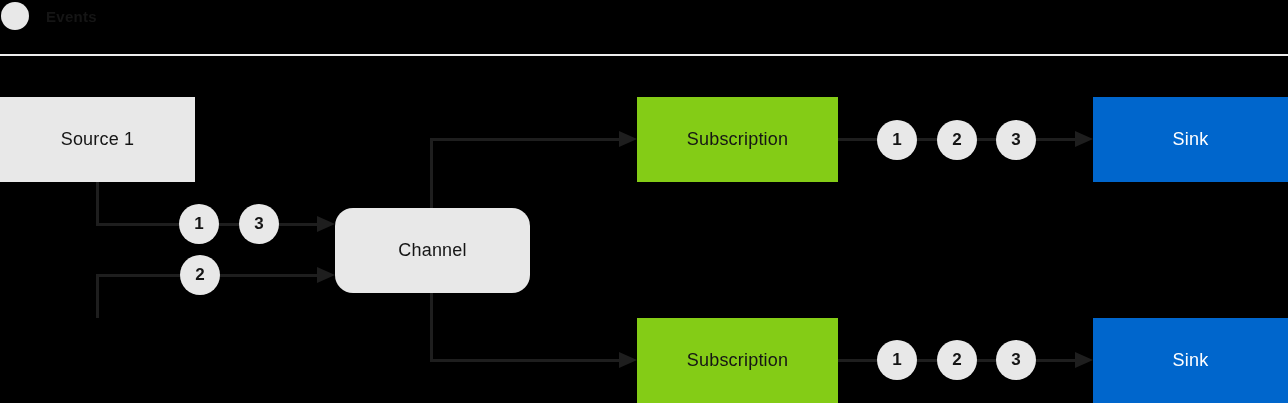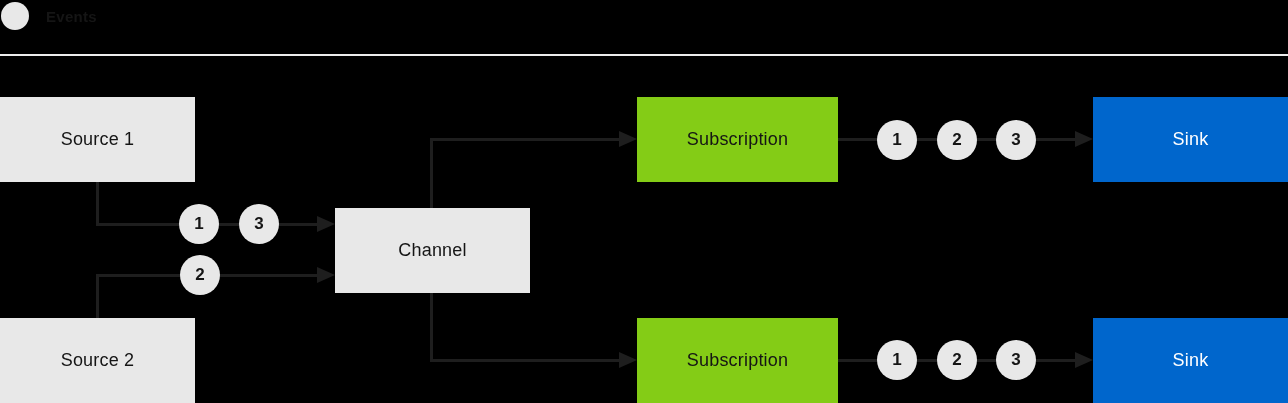--- a/index.html
+++ b/index.html
@@ -55,21 +55,21 @@
     font-size: 18px;
     color: #151515;
     letter-spacing: 0.2px;
   }
   .box.gray      { background: #e8e8e8; }
   .box.lightblue { background: #84cc16; }
   .box.blue      { background: #0066cc; color: #ffffff; }
 
   .source1      { left: 0;    top: 97;  width: 195px; height: 85px; top: 97px; }
   .source2      { left: 0;    top: 318px; width: 195px; height: 85px; }
-  .channel      { left: 335px; top: 208px; width: 195px; height: 85px; }
+  .channel      { left: 335px; top: 208px; width: 195px; height: 85px; border-radius: 18px; }
   .subscription1{ left: 637px; top: 97px;  width: 201px; height: 85px; }
   .subscription2{ left: 637px; top: 318px; width: 201px; height: 85px; }
   .sink1        { left: 1093px; top: 97px;  width: 195px; height: 85px; }
   .sink2        { left: 1093px; top: 318px; width: 195px; height: 85px; }
 
   
   .hline, .vline {
     position: absolute;
     background: #1e1e1e;
   }
@@ -157,23 +157,20 @@
 
   <div class="hline l-sb1-h"></div>
   <div class="arrow a-sink1"></div>
 
   <div class="hline l-sb2-h"></div>
   <div class="arrow a-sink2"></div>
 
   <div class="box gray source1">
     <span>Source 1</span>
   </div>
-  <div class="box gray source2">
-    <span>Source 2</span>
-  </div>
   <div class="box gray channel">
     <span>Channel</span>
   </div>
   <div class="box lightblue subscription1">
     <span>Subscription</span>
   </div>
   <div class="box lightblue subscription2">
     <span>Subscription</span>
   </div>
   <div class="box blue sink1">

